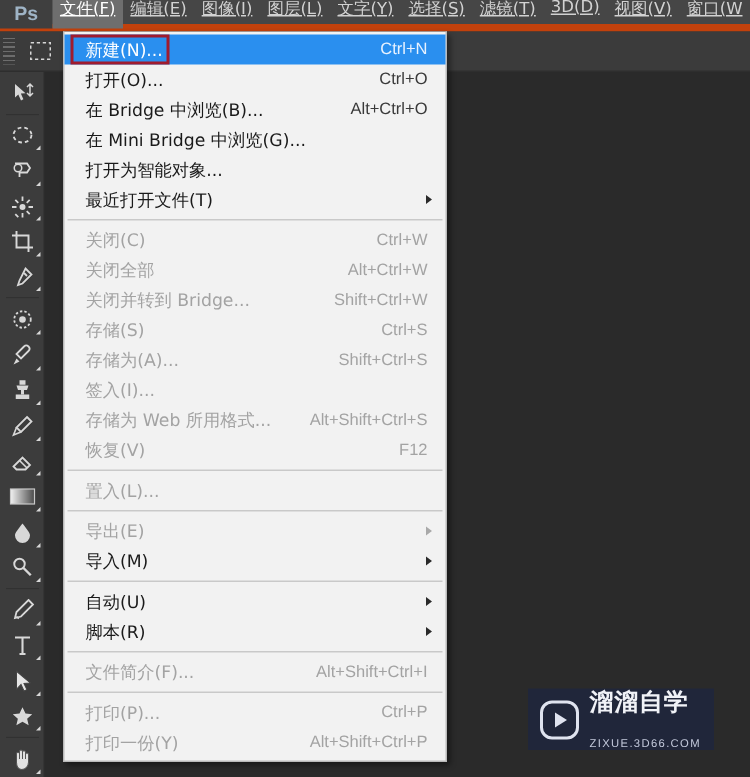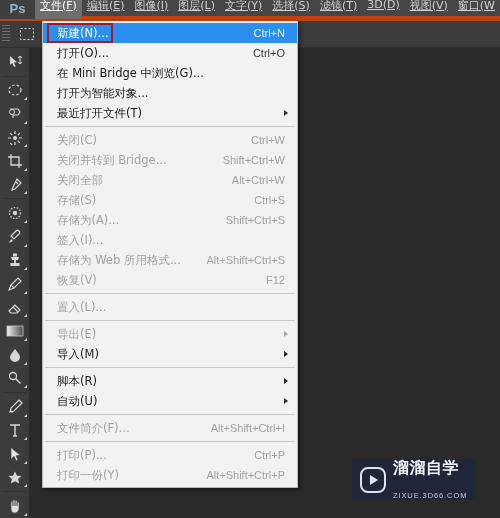--- a/index.html
+++ b/index.html
@@ -441,43 +441,47 @@
       <div class="dd-item highlight">
         <span class="label">新建(N)...</span>
         <span class="accel">Ctrl+N</span>
         <span class="annot-rect"></span>
       </div>
       <div class="dd-item">
         <span class="label">打开(O)...</span>
         <span class="accel">Ctrl+O</span>
       </div>
       <div class="dd-item">
+        <span class="label">在 Bridge 中浏览(B)...</span>
+        <span class="accel">Alt+Ctrl+O</span>
+      </div>
+      <div class="dd-item">
         <span class="label">在 Mini Bridge 中浏览(G)...</span>
       </div>
       <div class="dd-item">
         <span class="label">打开为智能对象...</span>
       </div>
       <div class="dd-item">
         <span class="label">最近打开文件(T)</span>
         <span class="sub-arrow"></span>
       </div>
       <div class="dd-sep"></div>
       <div class="dd-item disabled">
         <span class="label">关闭(C)</span>
         <span class="accel">Ctrl+W</span>
       </div>
       <div class="dd-item disabled">
+        <span class="label">关闭全部</span>
+        <span class="accel">Alt+Ctrl+W</span>
+      </div>
+      <div class="dd-item disabled">
         <span class="label">关闭并转到 Bridge...</span>
         <span class="accel">Shift+Ctrl+W</span>
       </div>
       <div class="dd-item disabled">
-        <span class="label">关闭全部</span>
-        <span class="accel">Alt+Ctrl+W</span>
-      </div>
-      <div class="dd-item disabled">
         <span class="label">存储(S)</span>
         <span class="accel">Ctrl+S</span>
       </div>
       <div class="dd-item disabled">
         <span class="label">存储为(A)...</span>
         <span class="accel">Shift+Ctrl+S</span>
       </div>
       <div class="dd-item disabled">
         <span class="label">签入(I)...</span>
       </div>
@@ -497,25 +501,25 @@
       <div class="dd-item disabled">
         <span class="label">导出(E)</span>
         <span class="sub-arrow"></span>
       </div>
       <div class="dd-item">
         <span class="label">导入(M)</span>
         <span class="sub-arrow"></span>
       </div>
       <div class="dd-sep"></div>
       <div class="dd-item">
+        <span class="label">自动(U)</span>
+        <span class="sub-arrow"></span>
+      </div>
+      <div class="dd-item">
         <span class="label">脚本(R)</span>
-        <span class="sub-arrow"></span>
-      </div>
-      <div class="dd-item">
-        <span class="label">自动(U)</span>
         <span class="sub-arrow"></span>
       </div>
       <div class="dd-sep"></div>
       <div class="dd-item disabled">
         <span class="label">文件简介(F)...</span>
         <span class="accel">Alt+Shift+Ctrl+I</span>
       </div>
       <div class="dd-sep"></div>
       <div class="dd-item disabled">
         <span class="label">打印(P)...</span>

